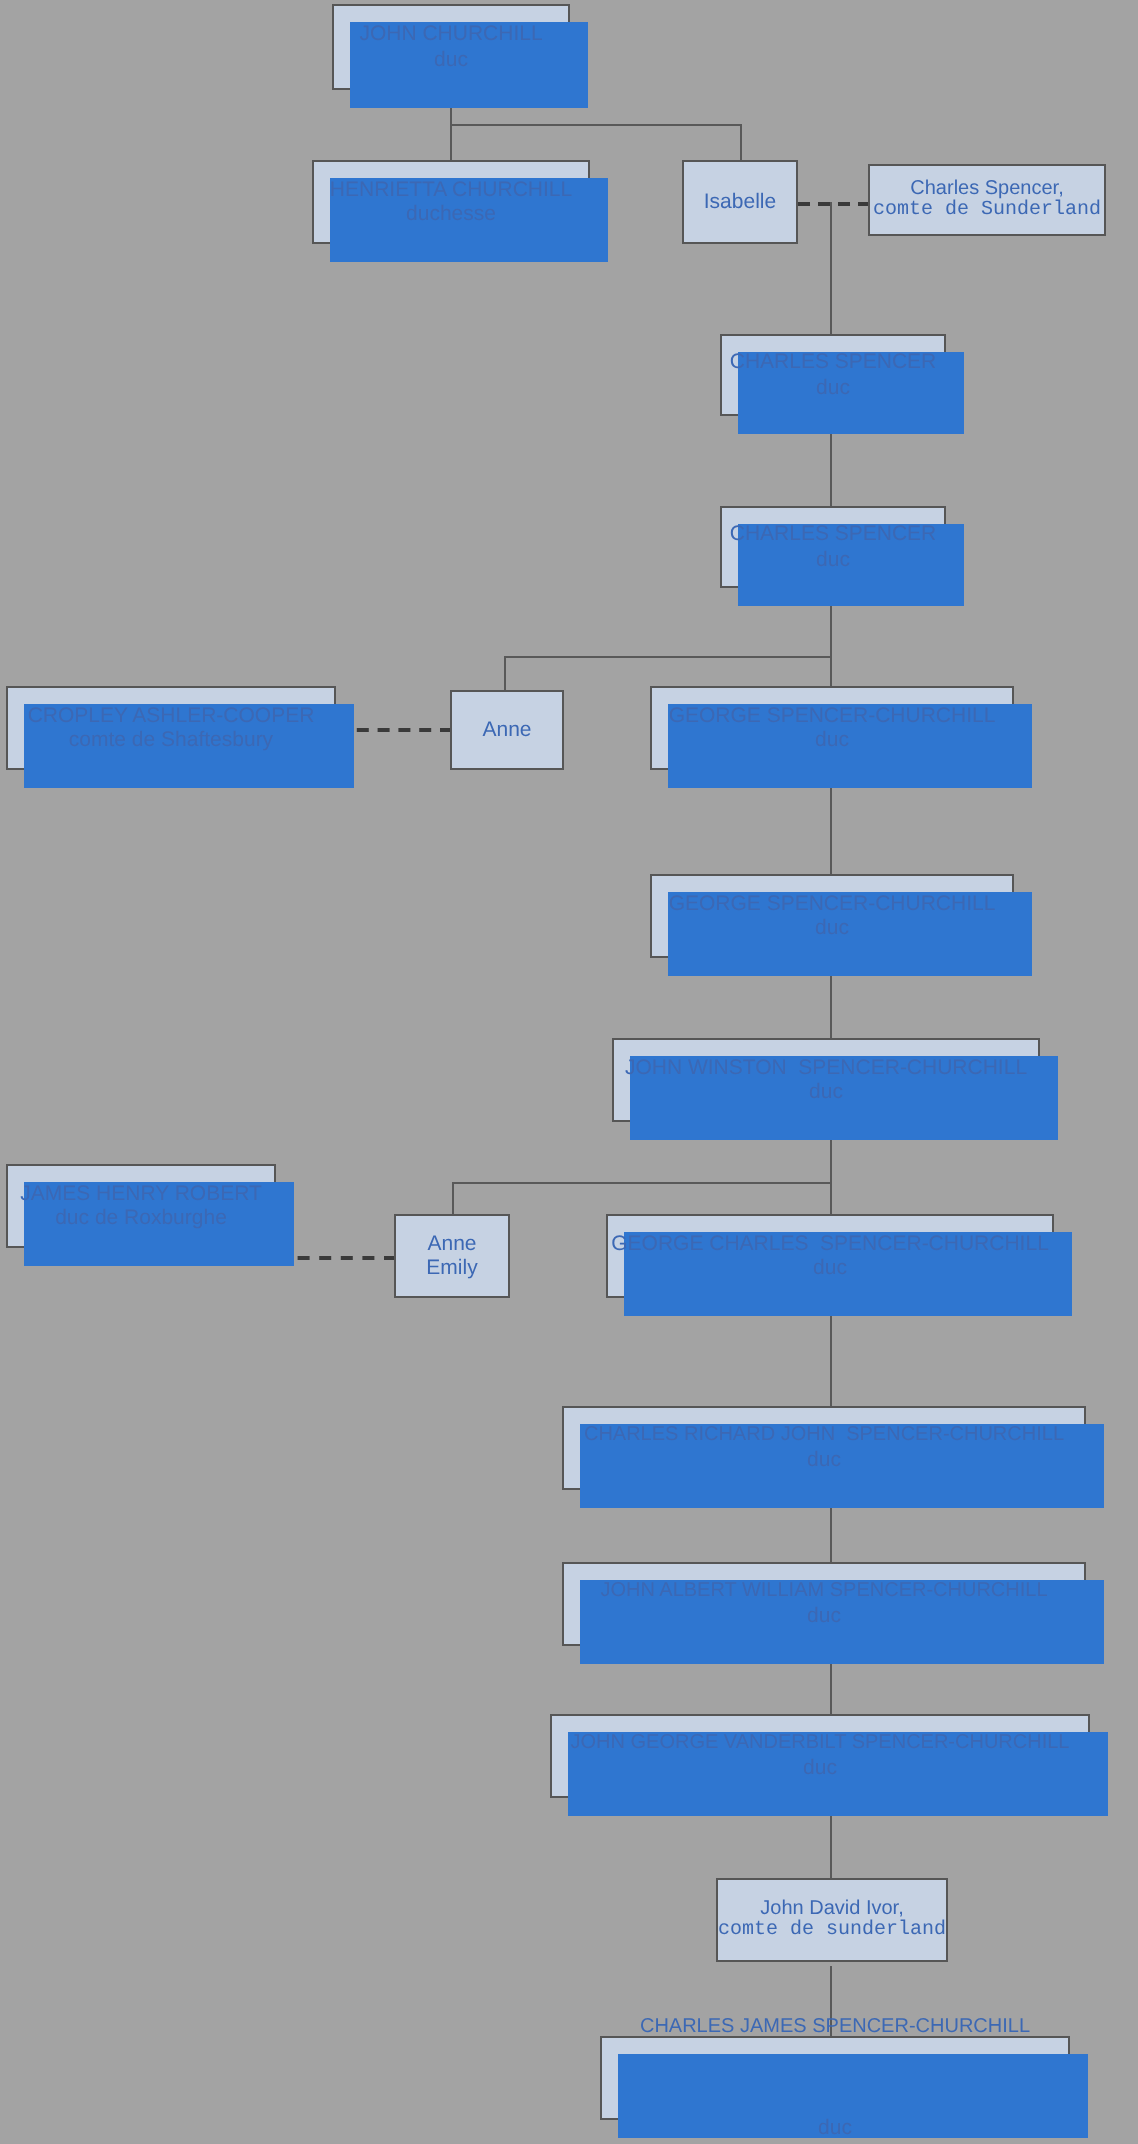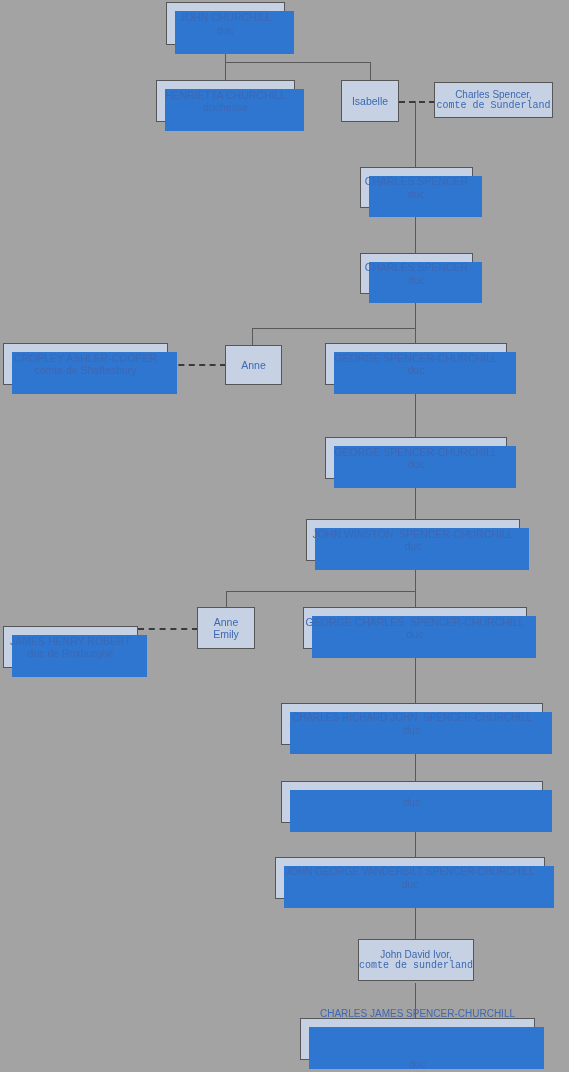--- a/index.html
+++ b/index.html
@@ -133,41 +133,42 @@
     <div class="node s-major" style="left: 325px; top: 437px; width: 182px; height: 42px;">
       <span class="shadow" style="left: 8px; top: 8px; width: 182px; height: 42px;"></span>
       <span class="nm">GEORGE SPENCER-CHURCHILL</span>
       <span class="ti">duc</span>
     </div>
     <div class="node s-major" style="left: 306px; top: 519px; width: 214px; height: 42px;">
       <span class="shadow" style="left: 8px; top: 8px; width: 214px; height: 42px;"></span>
       <span class="nm">JOHN WINSTON  SPENCER-CHURCHILL</span>
       <span class="ti">duc</span>
     </div>
-    <div class="node s-major" style="left: 3px; top: 626px; width: 135px; height: 42px;">
+    <div class="node s-major" style="left: 3px; top: 582px; width: 135px; height: 42px;">
       <span class="shadow" style="left: 8px; top: 8px; width: 135px; height: 42px;"></span>
       <span class="nm">JAMES HENRY ROBERT</span>
       <span class="ti">duc de Roxburghe</span>
     </div>
     <div class="node s-minor" style="left: 197px; top: 607px; width: 58px; height: 42px;">
       <span class="nm">Anne</span>
       <span class="ti">Emily</span>
     </div>
     <div class="node s-major" style="left: 303px; top: 607px; width: 224px; height: 42px;">
       <span class="shadow" style="left: 8px; top: 8px; width: 224px; height: 42px;"></span>
       <span class="nm">GEORGE CHARLES  SPENCER-CHURCHILL</span>
       <span class="ti">duc</span>
     </div>
     <div class="node s-wide" style="left: 281px; top: 703px; width: 262px; height: 42px;">
       <span class="shadow" style="left: 8px; top: 8px; width: 262px; height: 42px;"></span>
       <span class="nm">CHARLES RICHARD JOHN  SPENCER-CHURCHILL</span>
       <span class="ti">duc</span>
     </div>
     <div class="node s-wide" style="left: 281px; top: 781px; width: 262px; height: 42px;">
       <span class="shadow" style="left: 8px; top: 8px; width: 262px; height: 42px;"></span>
+      <span class="nm">JOHN ALBERT WILLIAM SPENCER-CHURCHILL</span>
       <span class="ti">duc</span>
     </div>
     <div class="node s-wide" style="left: 275px; top: 857px; width: 270px; height: 42px;">
       <span class="shadow" style="left: 8px; top: 8px; width: 270px; height: 42px;"></span>
       <span class="nm">JOHN GEORGE VANDERBILT SPENCER-CHURCHILL</span>
       <span class="ti">duc</span>
     </div>
     <div class="node s-small" style="left: 358px; top: 939px; width: 116px; height: 42px;">
       <span class="nm">John David Ivor,</span>
       <span class="ti">comte de sunderland</span>

